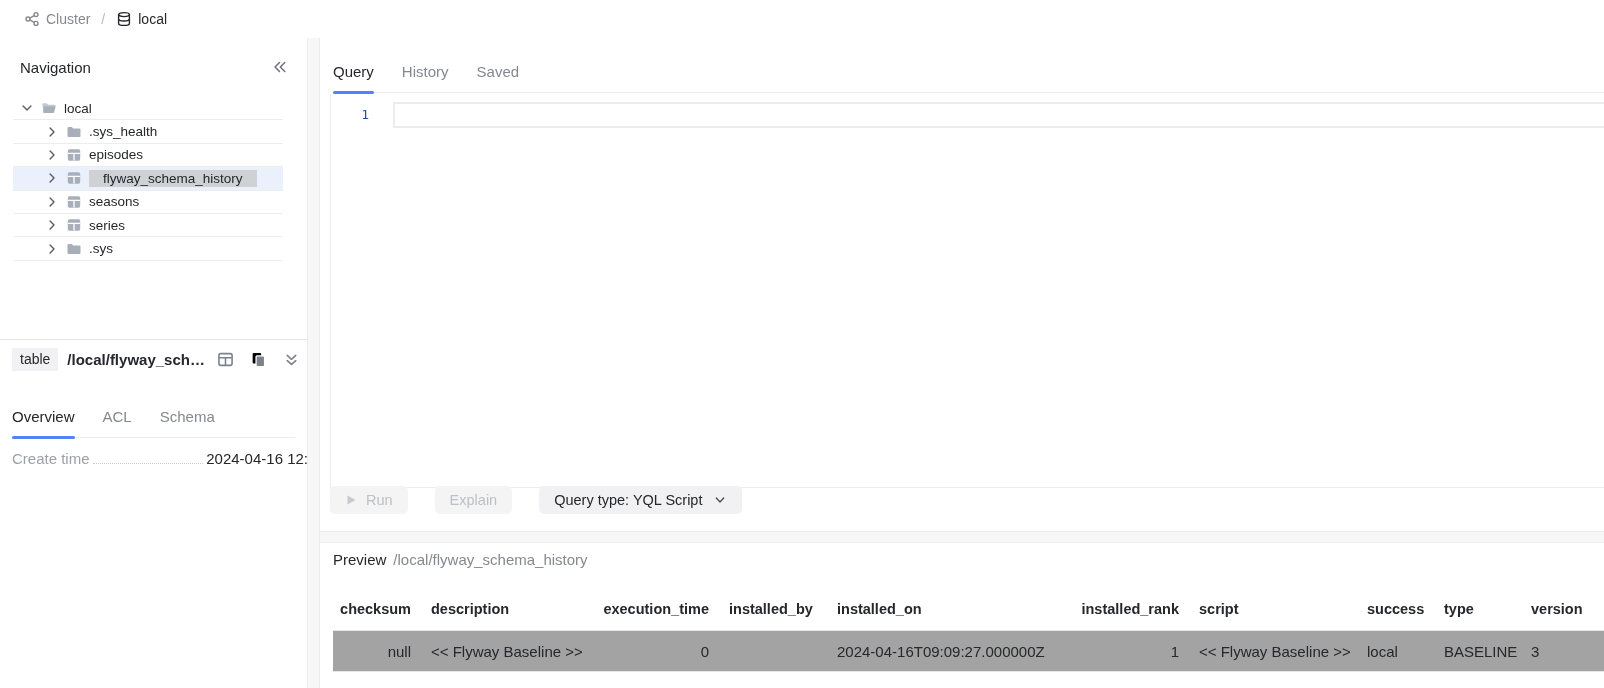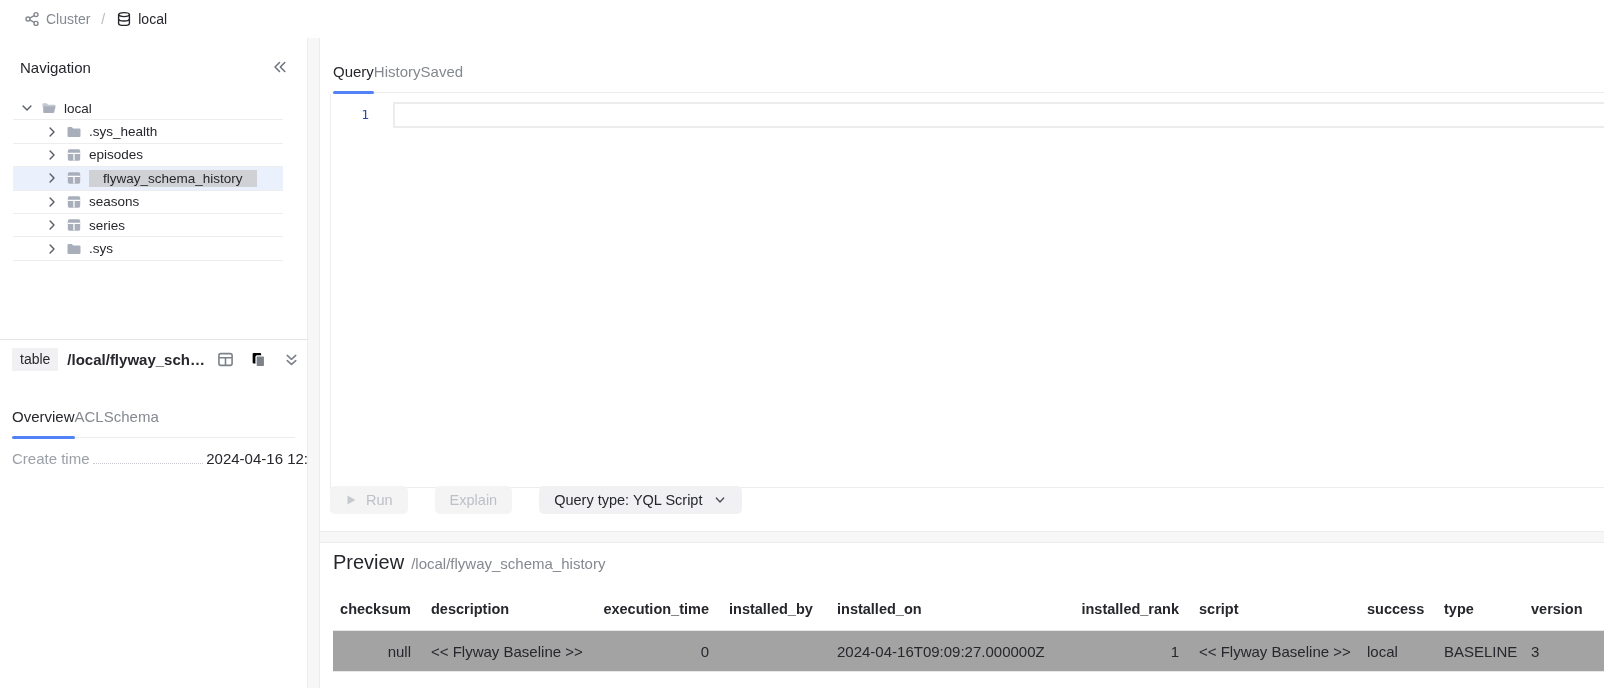--- a/index.html
+++ b/index.html
@@ -34,21 +34,21 @@
   .left-divider { position:absolute; top:301px; left:0; right:0; border-top:1px solid #e4e5e7; }
 
   .obj-header { position:absolute; top:307px; left:12px; right:6px; height:28px;
                 display:flex; align-items:center; }
   .type-badge { background:#f1f1f3; border-radius:1px; padding:3px 8px 4px;
                 font-size:14px; color:#26272c; }
   .obj-path { font-size:15px; font-weight:700; margin-left:9px; white-space:nowrap; }
   .obj-icons { display:flex; align-items:center; gap:15px; margin-left:12px; }
   .icon-btn { display:flex; align-items:center; justify-content:center; width:18px; height:18px; cursor:pointer; }
 
-  .tabs { display:flex; border-bottom:1px solid #ececee; }
+  .tabs { display:flex; gap:28px; border-bottom:1px solid #ececee; }
   .tab { position:relative; height:100%; display:flex; align-items:center;
          font-size:15px; color:#85898f; cursor:pointer; }
   .tab.active { color:#26272c; font-weight:500; }
   .tab.active::after { content:""; position:absolute; left:0; right:0; bottom:-2px;
                        height:3px; border-radius:2px; background:#5282f5; }
   .obj-tabs { position:absolute; top:357px; left:12px; right:12px; height:43px; }
 
   .info-row { position:absolute; top:412px; left:12px; width:296px; height:20px;
               display:flex; align-items:baseline; overflow:hidden; }
   .info-label { font-size:15px; color:#9b9fa6; white-space:nowrap; }
@@ -77,21 +77,21 @@
   .btn { height:28px; border:none; border-radius:5px; display:flex; align-items:center;
          font-family:"Liberation Sans", sans-serif; font-size:14.5px; padding:0 15px; }
   .btn-disabled { background:#f4f4f5; color:#bdc0c6; gap:9px; }
   .btn-qtype { background:#f1f1f3; color:#26272c; gap:11px; cursor:pointer; }
 
   .splitter-h { position:absolute; top:493px; left:0; right:0; height:12px;
                 background:#f7f7f8; border-top:1px solid #ececee; border-bottom:1px solid #ececee; }
 
   .preview { position:absolute; top:505px; left:0; right:0; bottom:0; background:#fff; }
   .p-title { position:absolute; top:8px; left:13px; display:flex; gap:7px; align-items:baseline; }
-  .p-title-main { font-size:20px; font-weight:500; color:#26272c; }
+  .p-title-main { font-size:15px; font-weight:500; color:#26272c; }
   .p-title-path { font-size:15px; color:#85898f; }
 
   .p-table { position:absolute; top:44px; left:13px; right:0; }
   .p-grid { display:grid; column-gap:20px;
             grid-template-columns:78px 148px 110px 88px 222px 100px 148px 57px 67px 53px; }
   .p-head { height:43px; align-items:center; }
   .p-head > div { font-size:14.5px; font-weight:700; color:#26272c; white-space:nowrap; }
   .p-row { height:42px; align-items:center; background:#a3a3a3;
            border-top:1px solid #e6e7e9; border-bottom:1px solid #e6e7e9; }
   .p-row > div { font-size:15px; color:#26272c; white-space:nowrap; }

